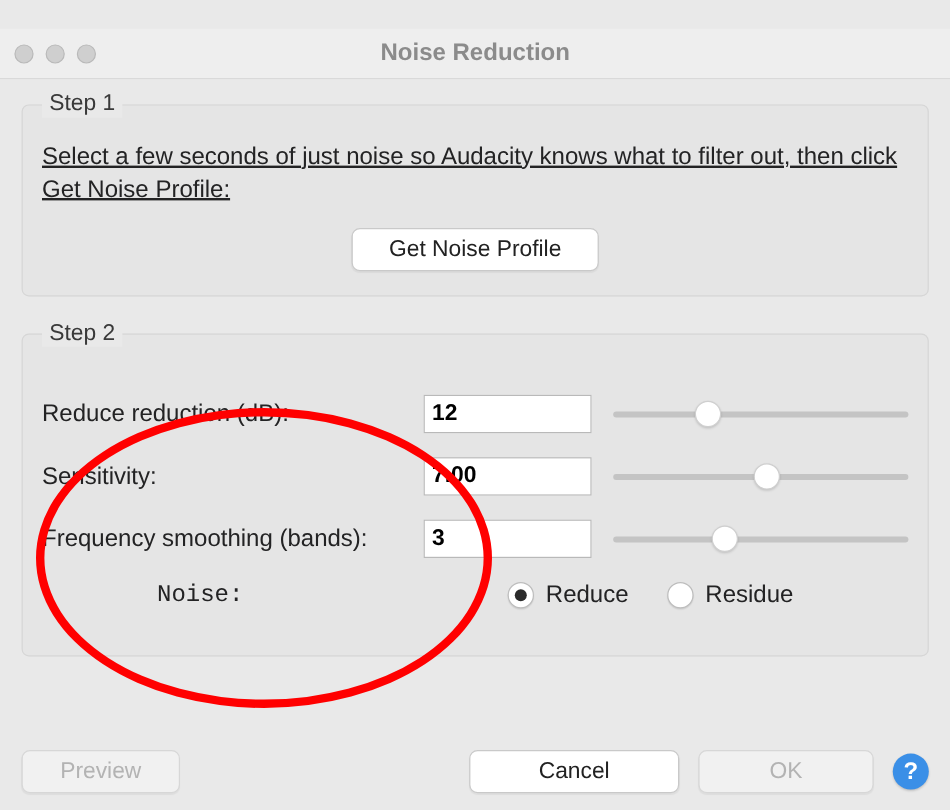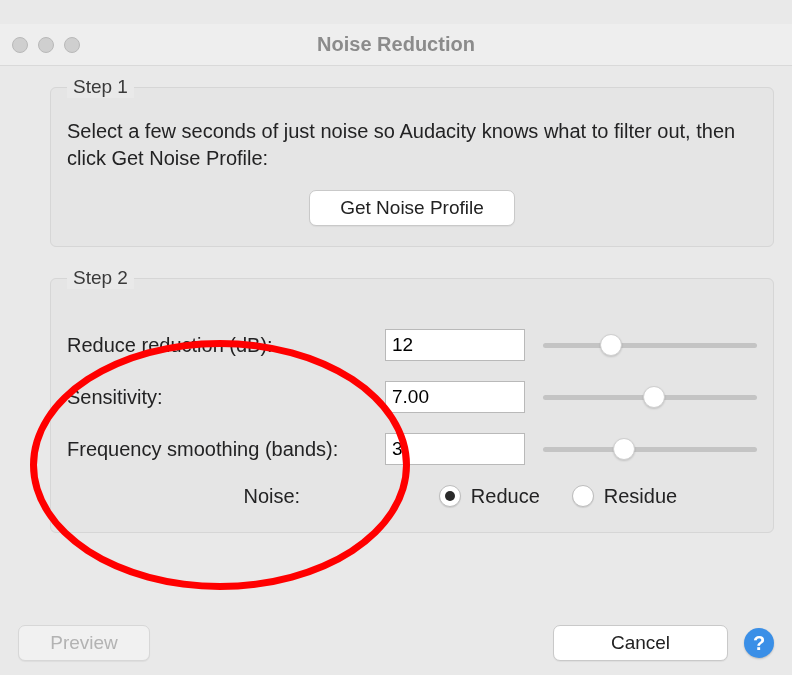--- a/index.html
+++ b/index.html
@@ -41,40 +41,40 @@
     left: 0; right: 0;
     text-align: center;
     font-weight: 600;
     color: #8b8b8b;
     font-size: 20px;
     pointer-events: none;
   }
 
   .content {
     padding: 10px 18px 0 18px;
-    margin-left: 32px;
   }
 
   fieldset.step {
     border: 1px solid #d6d6d6;
     border-radius: 6px;
     background: #e5e5e5;
     margin: 0 0 20px 0;
     padding: 14px 16px 20px 16px;
   }
   fieldset.step legend {
     padding: 0 6px;
     font-size: 19px;
     color: #3a3a3a;
     background: #e9e9e9;
   }
   .step-desc {
     font-size: 20px;
     line-height: 1.35;
     margin: 6px 0 18px 0;
+    text-decoration: underline;
   }
 
   .centered-row { text-align: center; }
 
   button.mac {
     background: #fff;
     border: 1px solid #c9c9c9;
     border-radius: 7px;
     font-size: 19px;
     padding: 6px 30px;
@@ -98,20 +98,21 @@
     margin-top: 26px;
   }
   .param-label { font-size: 20px; }
   input.text {
     width: 140px;
     height: 32px;
     border: 1px solid #b9b9b9;
     background: #fff;
     font-size: 19px;
     padding: 2px 6px;
+    font-weight: bold;
   }
 
   
   .slider {
     position: relative;
     height: 22px;
     width: 100%;
     max-width: 260px;
     display: flex;
     align-items: center;
@@ -137,22 +138,23 @@
   
   .radio-row {
     margin-top: 20px;
     display: flex;
     align-items: center;
     gap: 32px;
     justify-content: center;
   }
   .radio-row .lead-label {
     min-width: 260px;
-    text-align: center;
+    text-align: left;
     padding-right: 10px;
+    font-family: Liberation Mono, monospace;
   }
   .radio-opt {
     display: flex;
     gap: 10px;
     font-size: 20px;
   }
   .radio {
     width: 22px; height: 22px;
     border-radius: 50%;
     border: 1px solid #bdbdbd;
@@ -224,21 +226,21 @@
 <div class="content">
 
   <fieldset class="step">
     <legend>Step 1</legend>
     <div class="step-desc">Select a few seconds of just noise so Audacity knows what to filter out, then click Get Noise Profile:</div>
     <div class="centered-row">
       <button class="mac">Get Noise Profile</button>
     </div>
   </fieldset>
 
-  <fieldset class="step" style="padding-bottom:24px;">
+  <fieldset class="step" style="padding-bottom:38px;">
     <legend>Step 2</legend>
 
     <div class="param-grid">
 
       <div class="param-label">Reduce reduction (dB):</div>
       <input class="text" value="12" style="">
       <div class="slider">
         <div class="slider-track">
           <div class="slider-thumb" style="left:32%"></div>
         </div>
@@ -275,16 +277,17 @@
     </div>
 
   </fieldset>
 
 </div>
 
 <div class="actions">
   <button class="mac disabled btn-preview" disabled="">Preview</button>
   <div class="spacer"></div>
   <button class="mac btn-cancel">Cancel</button>
+  <button class="mac disabled btn-ok" disabled="">OK</button>
   <div class="help">?</div>
 </div>
 
 <div class="anno-ellipse"></div>
 
 </body></html>

